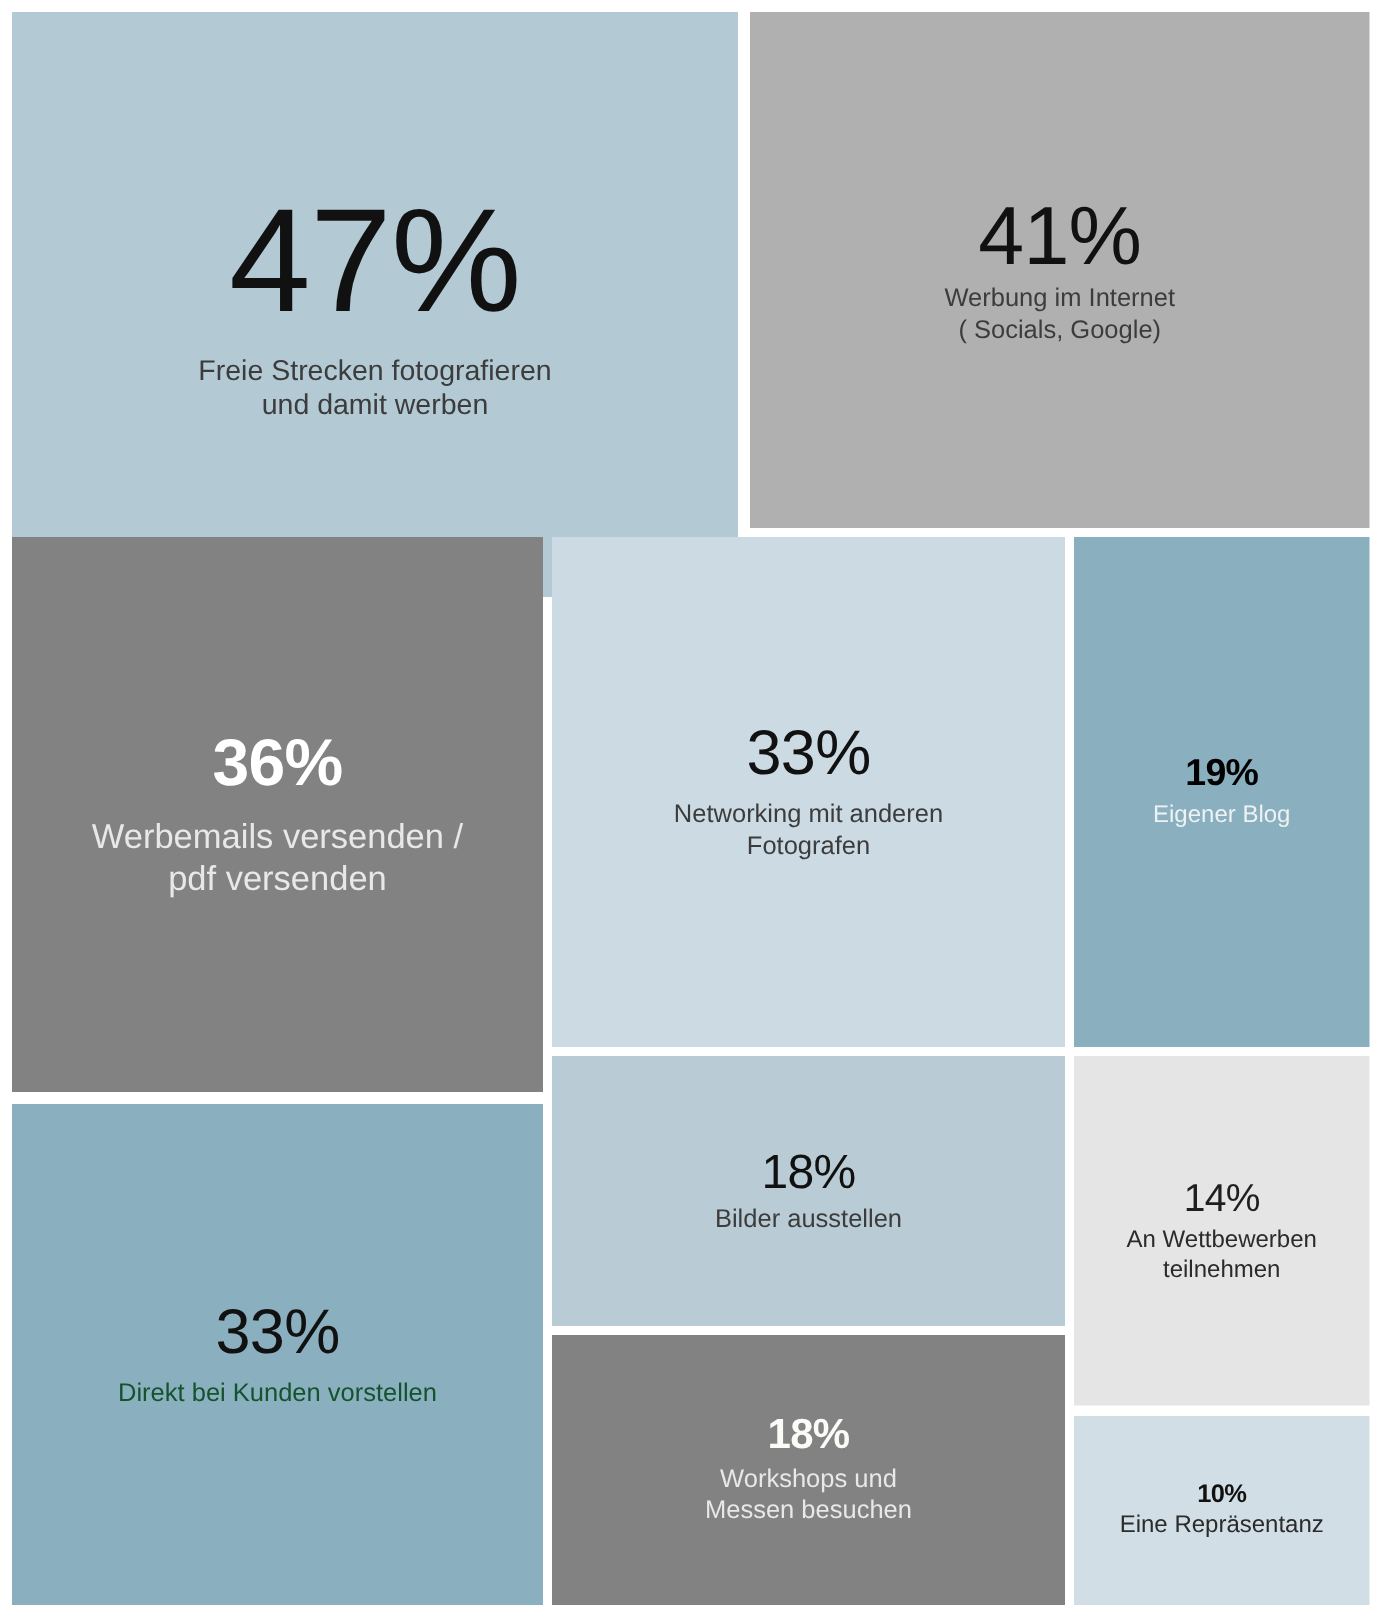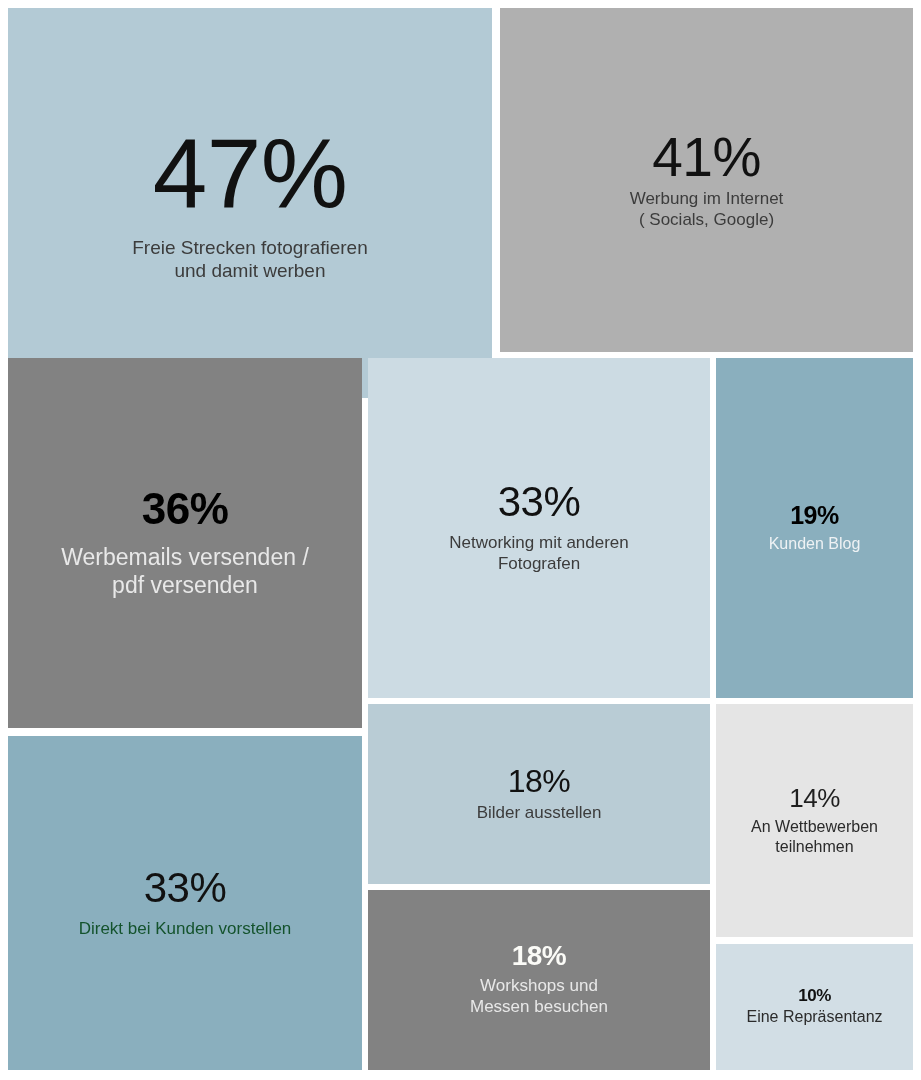--- a/index.html
+++ b/index.html
@@ -105,34 +105,34 @@
 und damit werben</span>
   </div>
 
   <div class="tile w-thin" id="tile-1" style="background: rgb(176, 176, 176);">
     <span class="pct" style="color: rgb(17, 17, 17);">41%</span>
     <span class="label" style="color: rgb(60, 60, 60);">Werbung im Internet
 ( Socials, Google)</span>
   </div>
 
   <div class="tile w-bold" id="tile-2" style="background: rgb(130, 130, 130);">
-    <span class="pct" style="color: #000000;">36%</span>
+    <span class="pct" style="color: #ffffff;">36%</span>
     <span class="label" style="color: rgb(232, 232, 232);">Werbemails versenden /
 pdf versenden</span>
   </div>
 
   <div class="tile w-thin" id="tile-3" style="background: rgb(204, 219, 227);">
     <span class="pct" style="color: rgb(17, 17, 17);">33%</span>
     <span class="label" style="color: rgb(60, 60, 60);">Networking mit anderen
 Fotografen</span>
   </div>
 
   <div class="tile w-bold" id="tile-4" style="background: rgb(138, 175, 190);">
     <span class="pct" style="color: #000000;">19%</span>
-    <span class="label" style="color: rgb(238, 242, 244);">Kunden Blog</span>
+    <span class="label" style="color: rgb(238, 242, 244);">Eigener Blog</span>
   </div>
 
   <div class="tile w-thin" id="tile-5" style="background: rgb(138, 175, 190);">
     <span class="pct" style="color: rgb(17, 17, 17);">33%</span>
     <span class="label" style="color: #14532d;">Direkt bei Kunden vorstellen</span>
   </div>
 
   <div class="tile w-thin" id="tile-6" style="background: rgb(185, 204, 213);">
     <span class="pct" style="color: rgb(17, 17, 17);">18%</span>
     <span class="label" style="color: rgb(60, 60, 60);">Bilder ausstellen</span>

